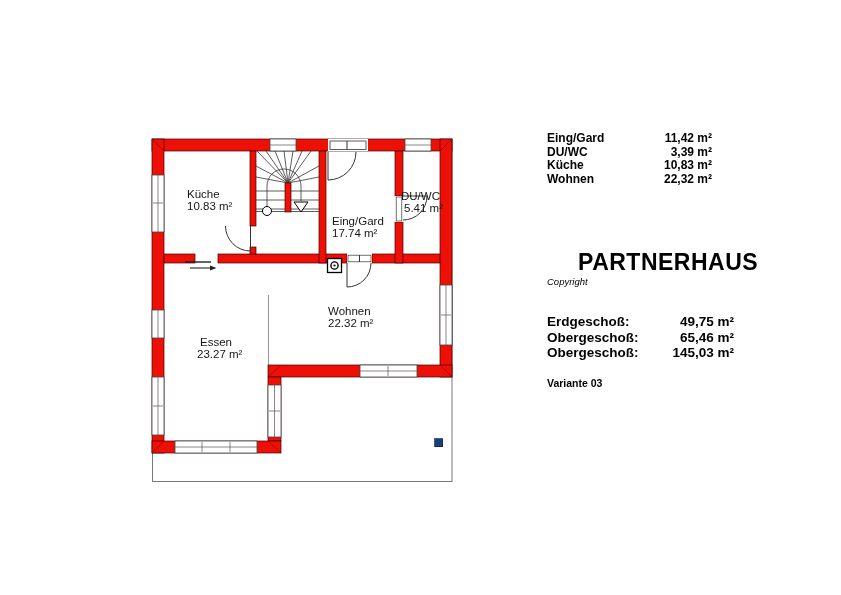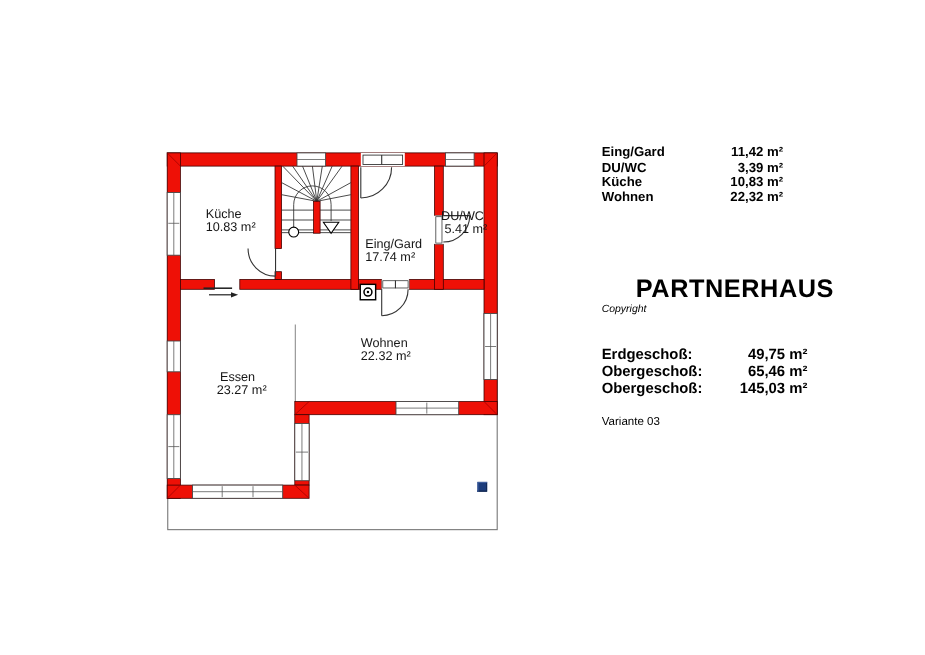--- a/index.html
+++ b/index.html
@@ -18,21 +18,21 @@
   
   .room-table { position:absolute; left:547px; top:132px; width:165px;
                 font-size:12px; font-weight:bold; }
   .room-row   { display:flex; justify-content:space-between; line-height:13.6px; }
   .brand-title{ position:absolute; left:546px; top:249px; font-size:23px;
                 font-weight:bold; letter-spacing:0.5px;margin-left:32px; }
   .copyright  { position:absolute; left:547px; top:276px; font-size:9.5px;font-style:italic; }
   .totals     { position:absolute; left:547px; top:314px; width:187px;
                 font-size:13.5px; font-weight:bold; }
   .total-row  { display:flex; justify-content:space-between; line-height:15.6px; }
-  .variant    { position:absolute; left:547px; top:377px; font-size:10.5px; }
+  .variant    { position:absolute; left:547px; top:377px; font-size:10.5px;font-weight:bold; }
   .logo-square{ position:absolute; left:434px; top:438px; width:9px; height:9px;
                 background:#1c3d7c; box-shadow:inset 1px 1px 0 #3f5f9e, inset -1px -1px 0 #12264e; }
 </style>
 </head>
 <body>
 
 <div class="screen">
 
   <div class="plan-wrap">
     <svg width="332" height="362" viewBox="140 125 332 362" xmlns="http://www.w3.org/2000/svg">

